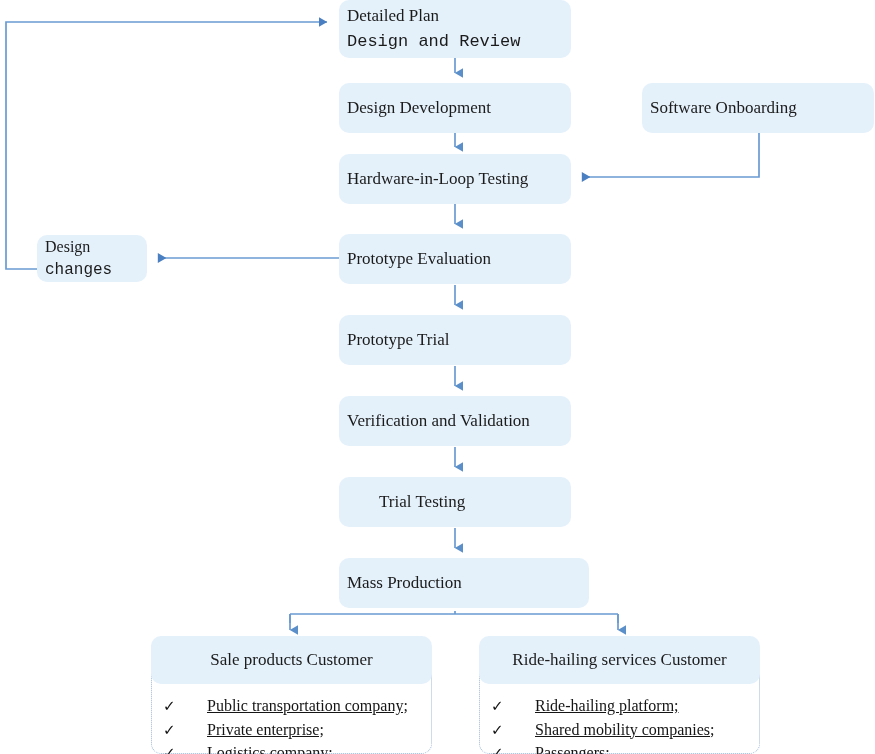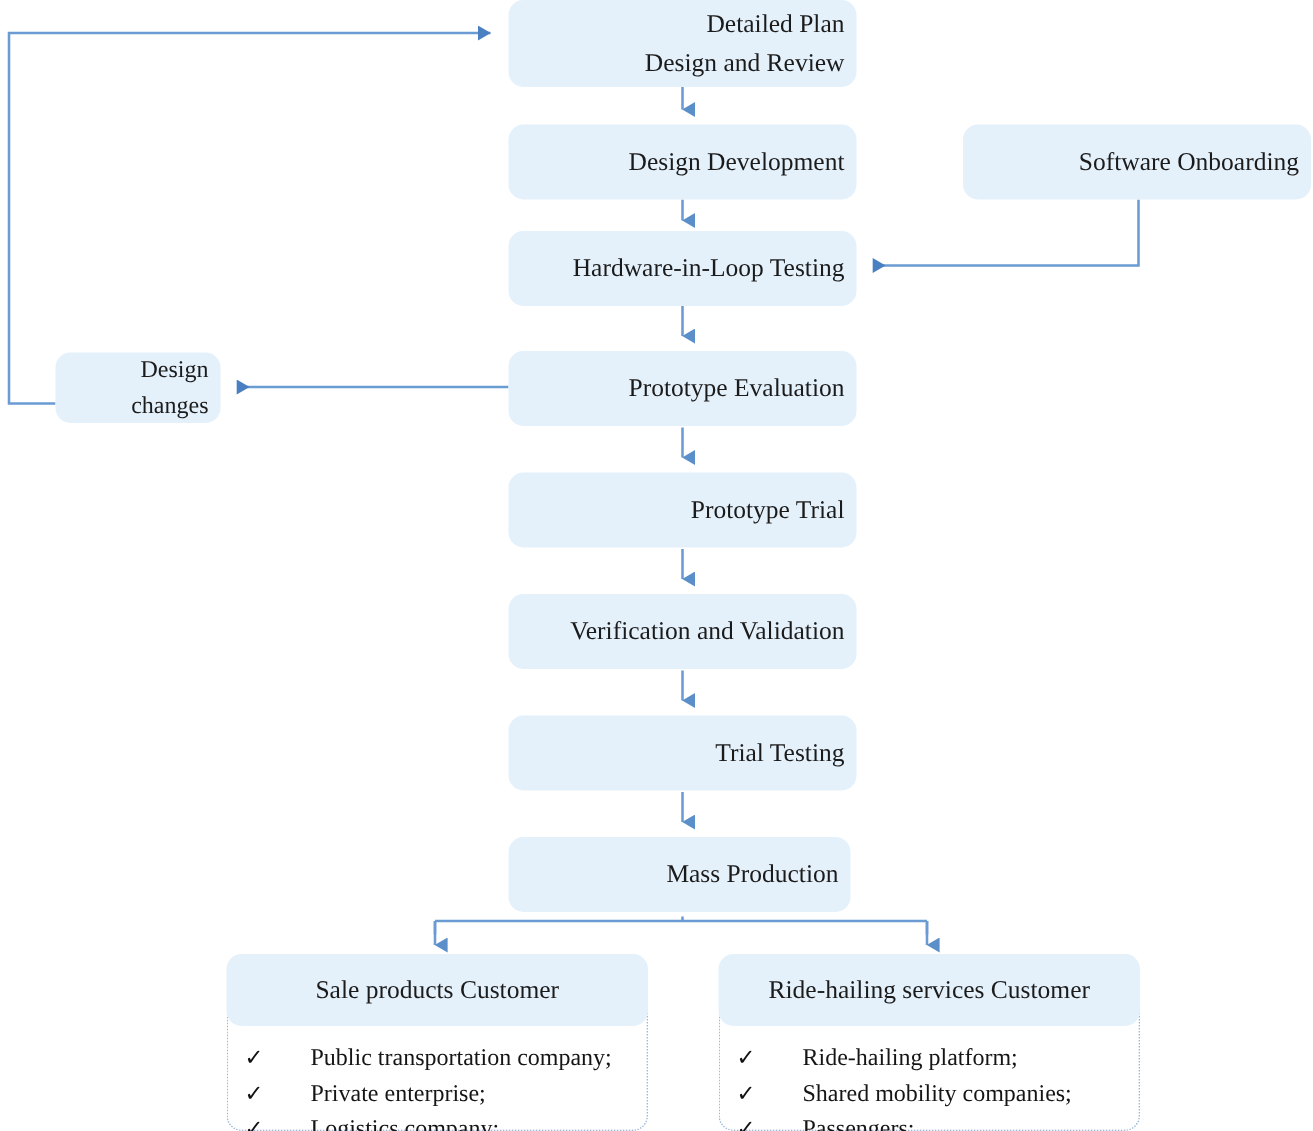--- a/index.html
+++ b/index.html
@@ -27,31 +27,32 @@
     width: 875px;
     height: 754px;
     pointer-events: none;
   }
   .node {
     position: absolute;
     background: #e4f1fb;
     border-radius: 10px;
     display: flex;
     flex-direction: column;
-    align-items: flex-end;
+    align-items: flex-start;
     justify-content: center;
     text-align: center;
     font-size: 17px;
     line-height: 1.55;
     color: #1b1b1b;
     box-sizing: border-box;
     padding: 2px 8px;
   }
   .node .line2 {
     display: block;
+    font-family: Liberation Mono, monospace;
   }
   .node-small {
     font-size: 16px;
     line-height: 1.45;
   }
   .customer-group {
     position: absolute;
     box-sizing: border-box;
   }
   .customer-header {
@@ -101,20 +102,21 @@
   }
   .customer-list .check {
     width: 44px;
     flex: 0 0 44px;
     font-size: 15px;
     color: #111;
     font-family: "DejaVu Sans", sans-serif;
   }
   .customer-list .txt {
     flex: 1 1 auto;
+    text-decoration: underline;
   }
 </style>
 </head>
 <body>
 
 <div id="diagram-canvas">
 
   <svg class="connectors" viewBox="0 0 875 754" xmlns="http://www.w3.org/2000/svg">
     <defs>
       <marker id="arrowDown" markerWidth="10" markerHeight="9" refX="5" refY="8.4" orient="auto" markerUnits="userSpaceOnUse">
@@ -187,21 +189,21 @@
   </div>
 
   <div class="node" style="left:339px; top:396px; width:232px; height:50px;">
     <span>Verification and Validation</span>
   </div>
 
   <div class="node" style="left:339px; top:477px; width:232px; height:50px;padding-left:40px;">
     <span>Trial Testing</span>
   </div>
 
-  <div class="node" style="left:339px; top:558px; width:228px; height:50px;">
+  <div class="node" style="left:339px; top:558px; width:250px; height:50px;">
     <span>Mass Production</span>
   </div>
 
   <div class="customer-group" style="left:151px; top:636px; width:281px; height:118px;">
     <div class="customer-body"></div>
     <div class="customer-header">
       <span>Sale products Customer</span>
     </div>
     <div class="customer-list">
       <div class="item">

